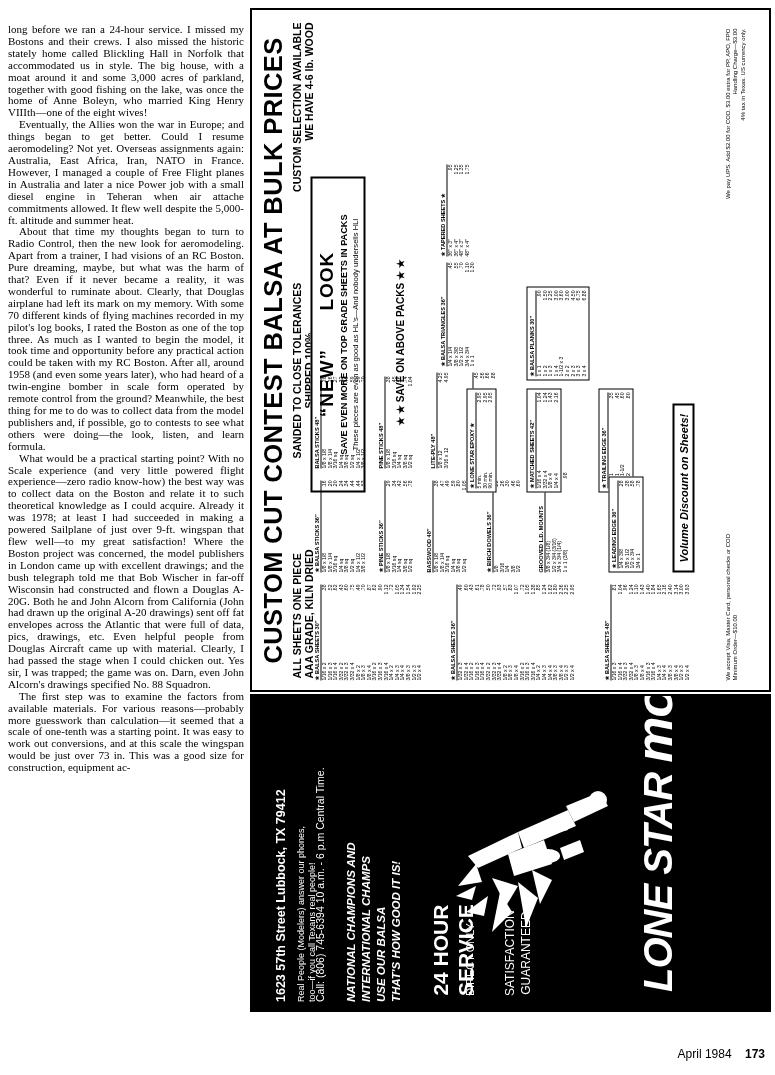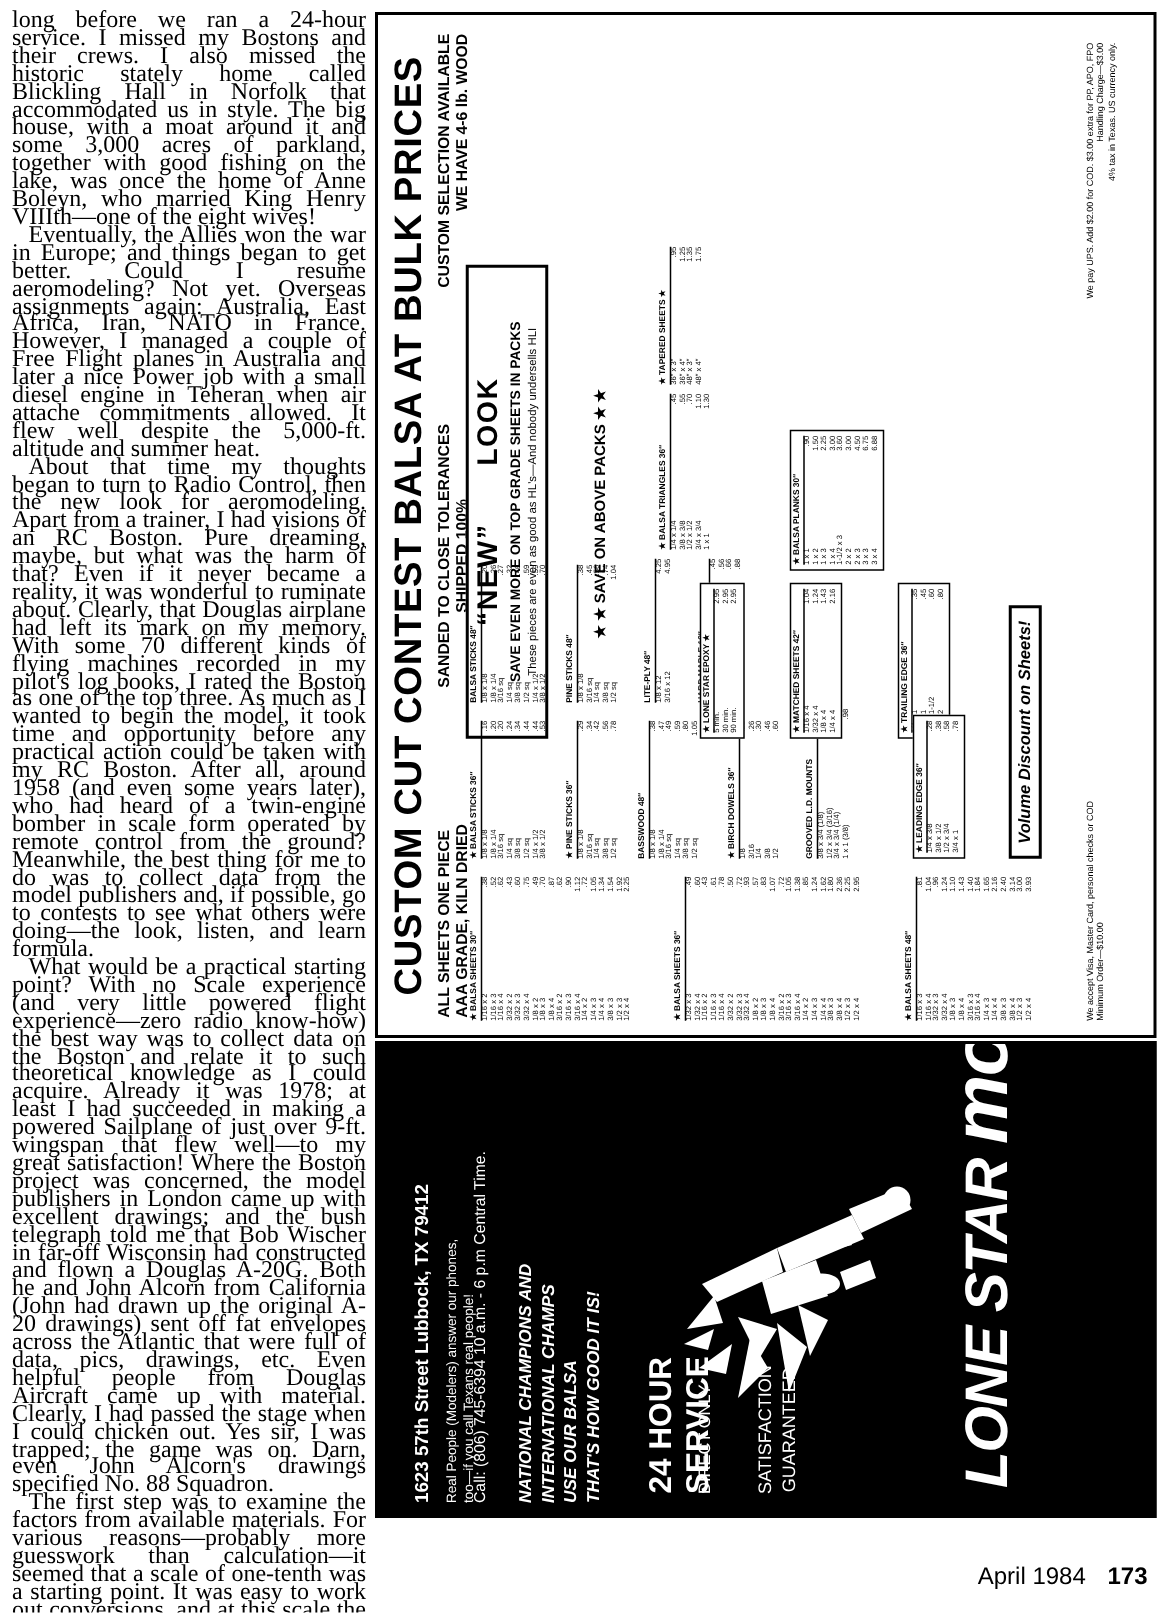--- a/index.html
+++ b/index.html
@@ -1,21 +1,21 @@
 <!DOCTYPE html>
 <html><head>
 <meta charset="utf-8">
 <style>
   html,body{margin:0;padding:0;background:#ffffff;}
   body{width:775px;height:1075px;font-family:"Liberation Serif",serif;color:#000;overflow:hidden;position:relative;}
   #page{position:absolute;left:0;top:0;width:775px;height:1075px;background:#fff;}
 
   
-  #article{position:absolute;left:8px;top:8px;width:236px;height:1000px;
-           font-family:"Liberation Serif",serif;font-size:16px;line-height:11.9px;
+  #article{position:absolute;left:8px;top:24px;width:236px;height:1000px;
+           font-family:"Liberation Serif",serif;font-size:11px;line-height:11.9px;
            text-align:justify;}
   #article p{margin:0;text-indent:11px;}
   #article p.first{text-indent:0;}
 
   
   #adcol{position:absolute;left:250px;top:8px;width:517px;height:1000px;}
 
   
   #balsa{position:absolute;left:0;top:0;width:517px;height:680px;background:#fff;
          border:2px solid #000;overflow:hidden;}
@@ -67,21 +67,21 @@
   #lsCall{left:62px;top:306px;transform:rotate(-90deg);
           font-family:"Liberation Sans",sans-serif;font-size:10.5px;white-space:nowrap;}
   #lsReal{left:44px;top:306px;transform:rotate(-90deg);
           font-family:"Liberation Sans",sans-serif;font-size:9px;line-height:11px;white-space:nowrap;}
   #lsAddr{left:22px;top:306px;transform:rotate(-90deg);
           font-family:"Liberation Sans",sans-serif;font-weight:bold;font-size:12.5px;white-space:nowrap;}
   #lsArt{position:absolute;left:196px;top:40px;width:170px;height:230px;}
 
   
   #footer{position:absolute;right:10px;bottom:14px;
-          font-family:"Liberation Sans",sans-serif;font-size:16px;font-weight:bold;}
+          font-family:"Liberation Sans",sans-serif;font-size:12px;font-weight:bold;}
   #footer .mo{font-weight:normal;}
 </style>
 </head>
 <body>
 
 <div id="page">
 
   <div id="article">
     <p class="first">long before we ran a 24-hour service. I missed my Bostons and their crews. I also missed the historic stately home called Blickling Hall in Norfolk that accommodated us in style. The big house, with a moat around it and some 3,000 acres of parkland, together with good fishing on the lake, was once the home of Anne Boleyn, who married King Henry VIIIth—one of the eight wives!</p>
     <p>Eventually, the Allies won the war in Europe; and things began to get better. Could I resume aeromodeling? Not yet. Overseas assignments again: Australia, East Africa, Iran, NATO in France. However, I managed a couple of Free Flight planes in Australia and later a nice Power job with a small diesel engine in Teheran when air attache commitments allowed. It flew well despite the 5,000-ft. altitude and summer heat.</p>

